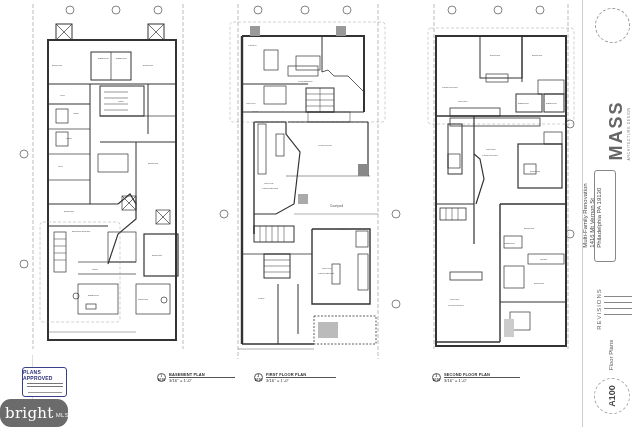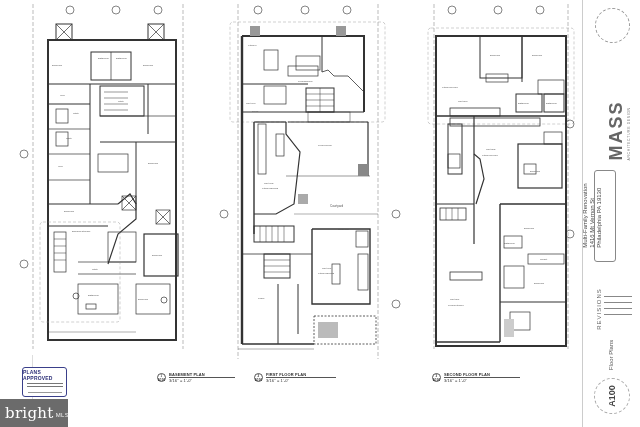--- a/index.html
+++ b/index.html
@@ -32,21 +32,21 @@
   .approved .line { width: 36px; height: 0.6px; background: #777; margin-top: 2px; }
   .approved .sig { width: 34px; height: 5px; margin-top: 2px; border-bottom: 0.6px solid #999; }
 
   .left-panel {
     position: absolute; left: 8px; top: 355px; width: 25px; height: 70px;
     border-right: 0.5px solid #ddd;
   }
 
   .mls {
     position: absolute; left: 0; top: 399px; width: 68px; height: 28px;
-    background: #6b6b6b; display: flex; align-items: center; padding-left: 5px; gap: 2px;
+    background: #6b6b6b; display: flex; align-items: center; padding-left: 5px; gap: 2px; border-radius: 11px;
   }
   .mls .b { font-family: "DejaVu Serif", serif; font-size: 15px; color: #fff; letter-spacing: 0.3px; }
   .mls .m { font-size: 6px; color: #f2f2f2; letter-spacing: 0.4px; margin-top: 3px; }
 
   .titleblock {
     position: absolute; left: 582px; top: 0; width: 58px; height: 427px;
     border-left: 0.5px solid #ccc;
   }
   .rot { position: absolute; transform-origin: center center; white-space: nowrap; }
   .mass-seal {

